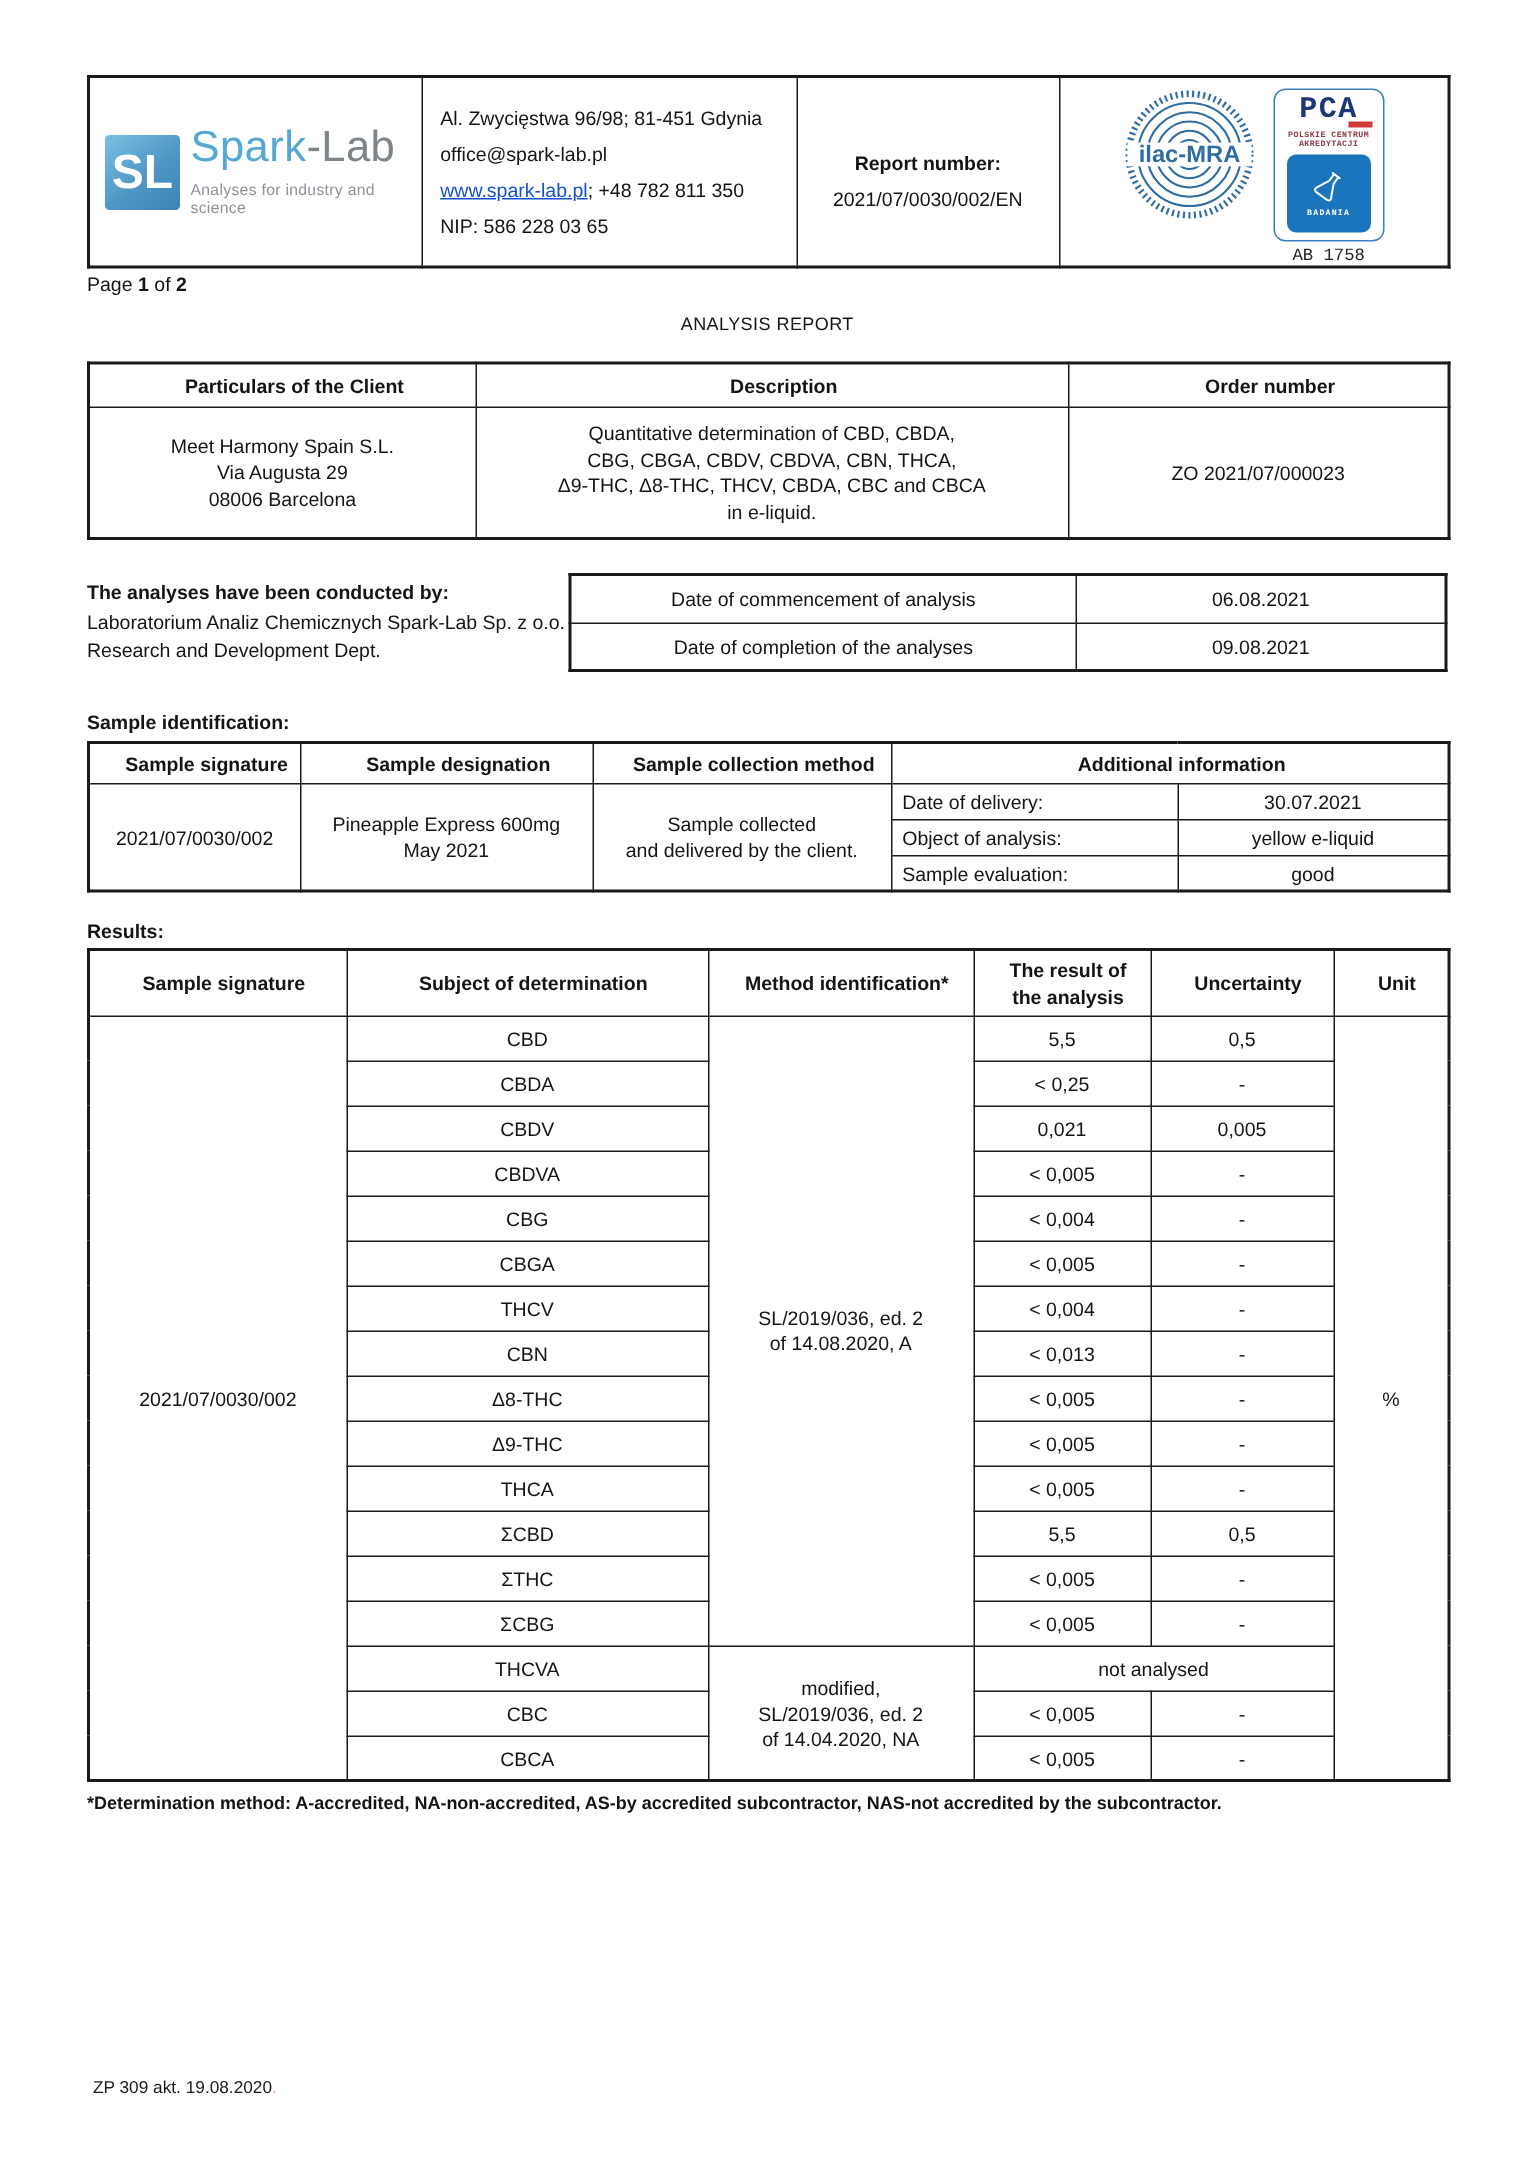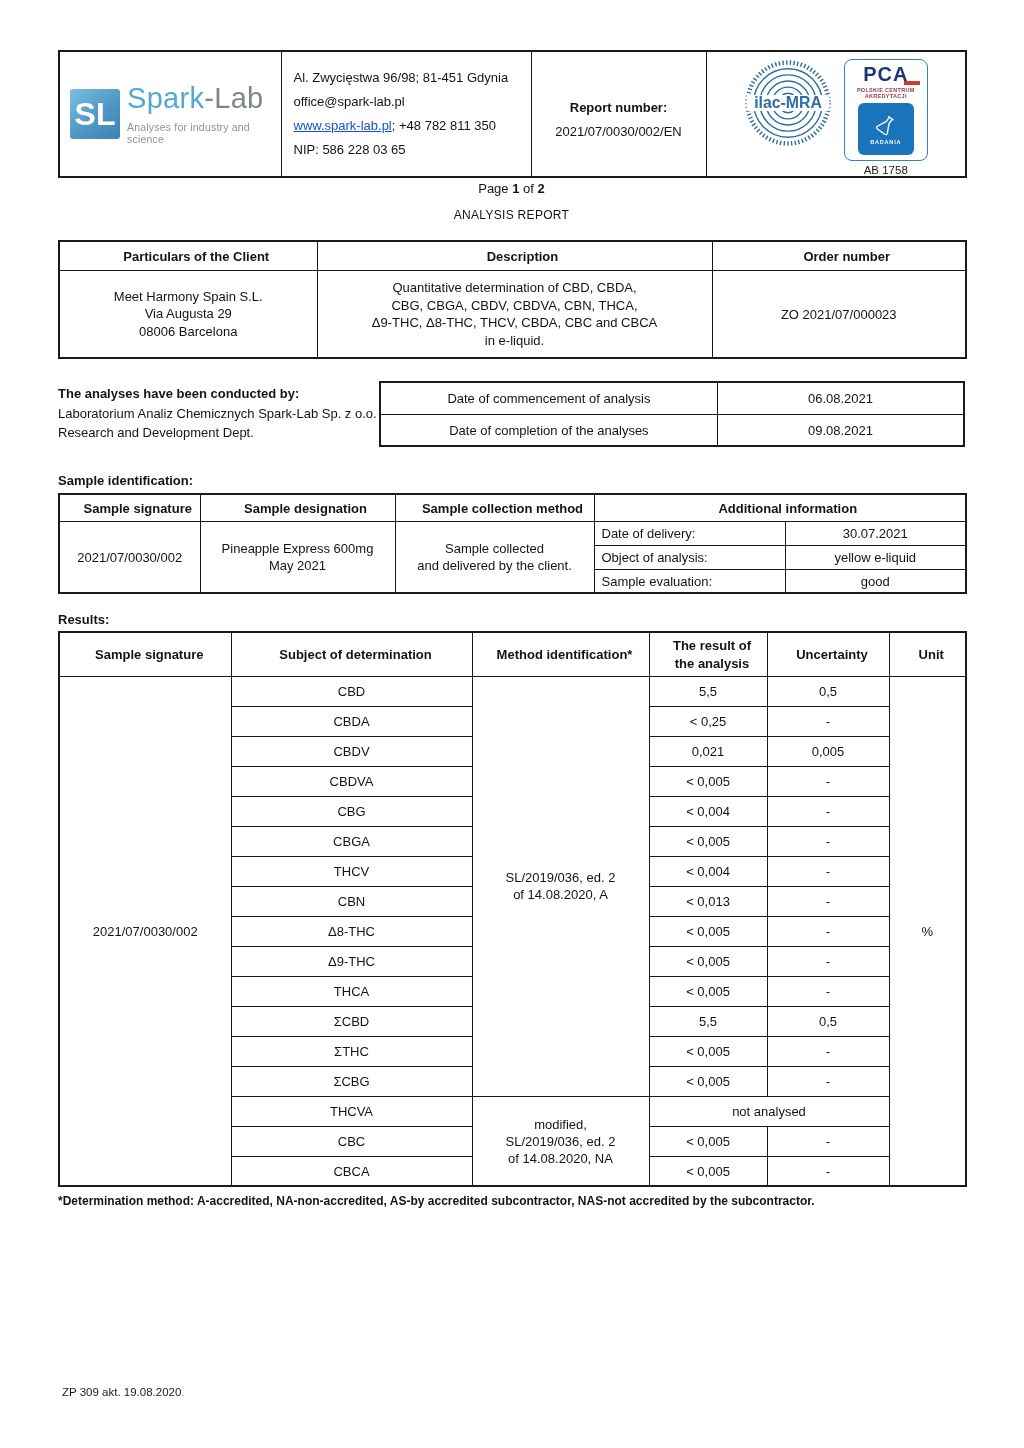--- a/index.html
+++ b/index.html
@@ -34,37 +34,37 @@
   .addr-cell { padding:8px 6px 8px 12px; }
   .addr-cell .line { font-size:13px; line-height:24px; white-space:nowrap; }
   .addr-cell a.link { color:#1352cc; text-decoration:underline; cursor:pointer; }
 
   .report-cell { text-align:center; vertical-align:top; padding-top:12px; }
   .report-cell .line { font-size:13px; line-height:24px; }
 
   .logos-cell { vertical-align:top; }
   .logos-wrap { display:flex; justify-content:center; align-items:flex-start; gap:12px; padding-top:7px; }
 
-  .pca-wrap { width:84px; text-align:center; }
+  .pca-wrap { width:74px; text-align:center;font-family:Liberation Mono, monospace; }
   .pca-box {
     border:1.5px solid #3a7fc1; border-radius:8px; background:#fff;
     padding:4px 5px 5px; display:flex; flex-direction:column; align-items:center;
   }
   .pca-letters { font-size:20px; font-weight:bold; color:#1c3775; line-height:1; letter-spacing:1px; }
   .pca-red { width:16px; height:3.5px; background:#ce3a36; margin:-3px 2px 2px auto; }
   .pca-caption { font-size:5.5px; font-weight:bold; color:#8c3b43; line-height:1.25; letter-spacing:0.3px; text-transform:uppercase; }
   .pca-badge {
     margin-top:3px; width:56px; height:52px; background:#1b75bc; border-radius:6px;
     display:flex; flex-direction:column; align-items:center; justify-content:center; gap:2px;
   }
   .pca-badge svg { transform:rotate(36deg); }
   .pca-badge-label { color:#fff; font-size:5.5px; font-weight:bold; letter-spacing:0.8px; }
   .pca-ab { font-size:11.5px; color:#222; margin-top:3px; }
 
-  .page-label { text-align:center; font-size:13px; margin-top:3px; height:18px; }
+  .page-label { text-align:left; font-size:13px; margin-top:3px; height:18px; }
 
   .title { text-align:center; font-size:12px; letter-spacing:0.3px; margin-top:9px; height:19px; }
 
   
   .client-table { margin-top:13px; }
   .client-table th { height:29px; }
   .client-table td { height:88px; text-align:center; }
   .client-table .cell-line { font-size:13px; line-height:17.5px; }
 
   
@@ -364,21 +364,21 @@
           <tr>
             <td>ΣCBG</td>
             <td>&lt; 0,005</td>
             <td>-</td>
           </tr>
           <tr>
             <td>THCVA</td>
             <td rowspan="3">
               <div class="mline">modified,</div>
               <div class="mline">SL/2019/036, ed. 2</div>
-              <div class="mline">of 14.08.2020, NA</div>
+              <div class="mline">of 14.04.2020, NA</div>
             </td>
             <td colspan="2">not analysed</td>
           </tr>
           <tr>
             <td>CBC</td>
             <td>&lt; 0,005</td>
             <td>-</td>
           </tr>
           <tr>
             <td>CBCA</td>

